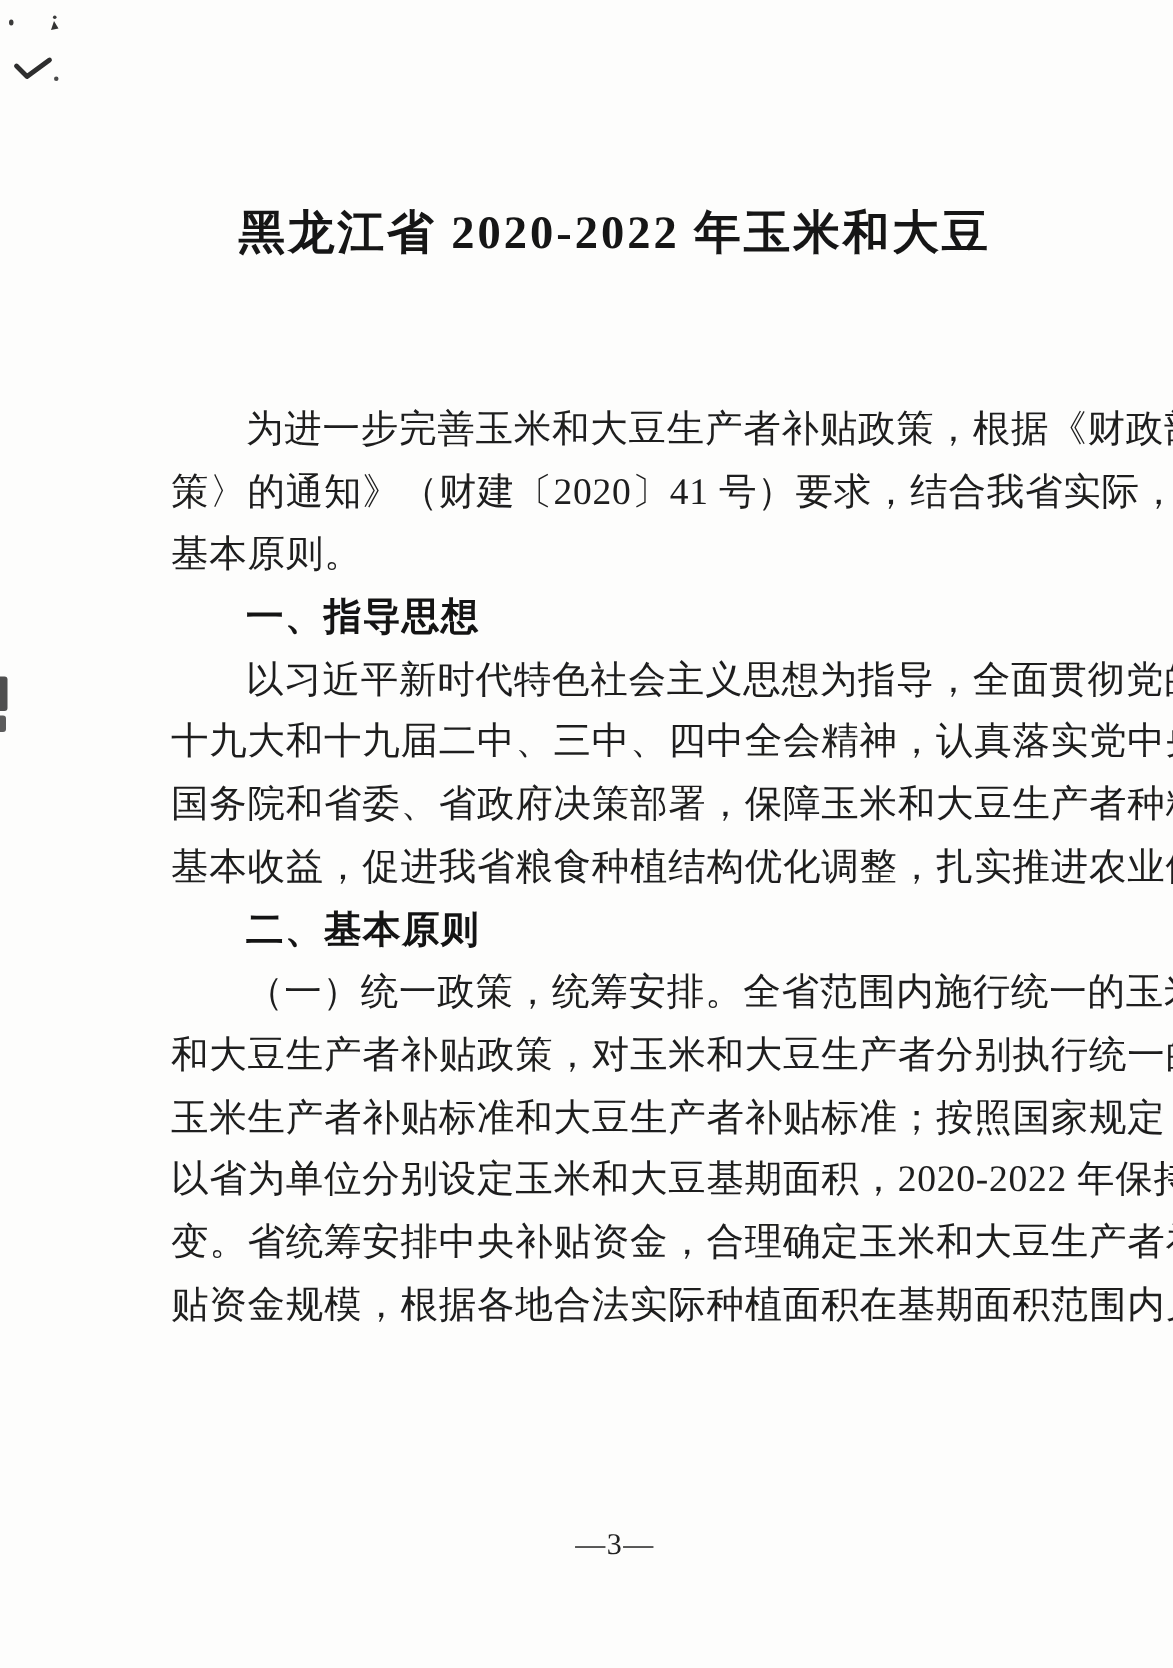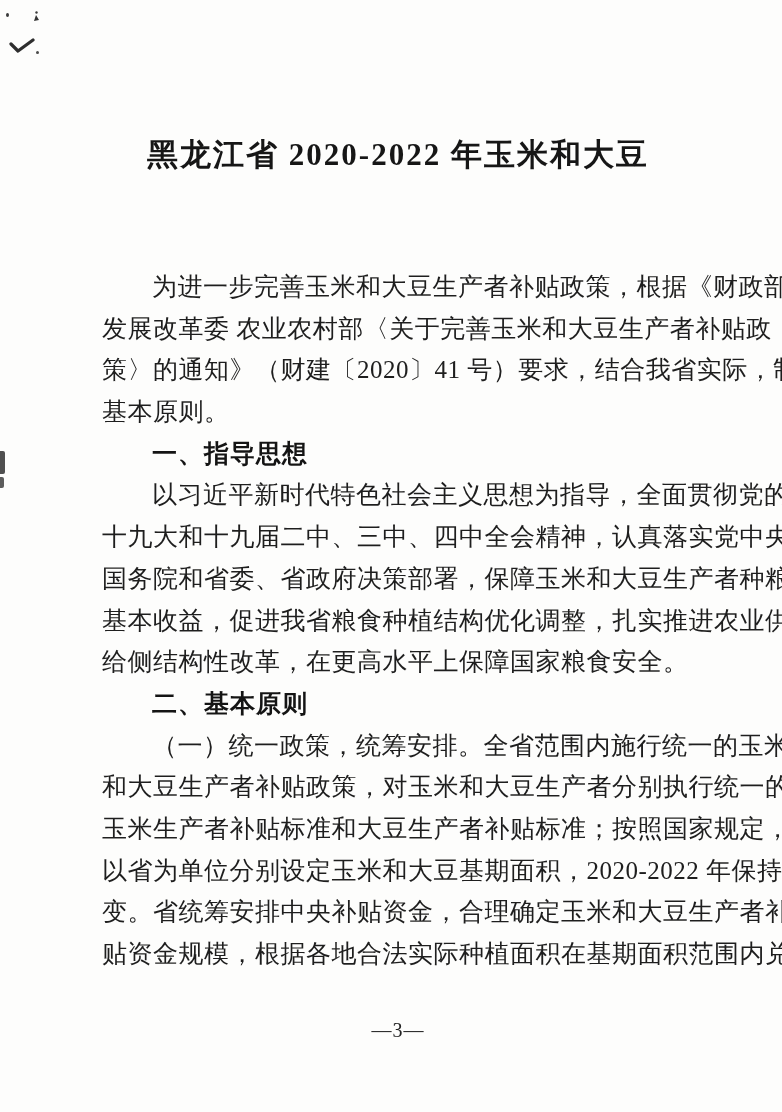--- a/index.html
+++ b/index.html
@@ -8,21 +8,21 @@
     position: relative;
     width: 782px;
     height: 1112px;
     background: #fdfdfc;
     overflow: hidden;
     font-family: "Liberation Serif", "DejaVu Serif", serif;
     color: #1c1c1c;
   }
   .text-column {
     position: absolute;
-    left: 102px;
+    left: 114px;
     width: 592px;
   }
   .title-block {
     top: 131px;
     text-align: center;
     font-size: 31px;
     font-weight: bold;
     line-height: 47px;
     letter-spacing: 2px;
     color: #161616;
@@ -85,29 +85,27 @@
   <div class="mark mark-dot-2"></div>
   <div class="mark edge-smudge-1"></div>
   <div class="mark edge-smudge-2"></div>
 
   <div class="text-column title-block" style="position:absolute;">
     <div>黑龙江省 2020-2022 年玉米和大豆</div>
   </div>
 
   <div class="text-column body-block" style="position:absolute;">
       <div class="line para-start">为进一步完善玉米和大豆生产者补贴政策，根据《财政部</div>
-      <div class="line full">发展改革委 农业农村部〈关于完善玉米和大豆生产者补贴政</div>
       <div class="line full">策〉的通知》（财建〔2020〕41 号）要求，结合我省实际，制</div>
       <div class="line para-end">基本原则。</div>
       <div class="line heading">一、指导思想</div>
       <div class="line para-start">以习近平新时代特色社会主义思想为指导，全面贯彻党的</div>
       <div class="line full">十九大和十九届二中、三中、四中全会精神，认真落实党中央、</div>
       <div class="line full">国务院和省委、省政府决策部署，保障玉米和大豆生产者种粮</div>
       <div class="line full">基本收益，促进我省粮食种植结构优化调整，扎实推进农业供</div>
-      <div class="line para-end">给侧结构性改革，在更高水平上保障国家粮食安全。</div>
       <div class="line heading">二、基本原则</div>
       <div class="line para-start">（一）统一政策，统筹安排。全省范围内施行统一的玉米</div>
       <div class="line full">和大豆生产者补贴政策，对玉米和大豆生产者分别执行统一的</div>
       <div class="line full">玉米生产者补贴标准和大豆生产者补贴标准；按照国家规定，</div>
       <div class="line full">以省为单位分别设定玉米和大豆基期面积，2020-2022 年保持不</div>
       <div class="line full">变。省统筹安排中央补贴资金，合理确定玉米和大豆生产者补</div>
       <div class="line full">贴资金规模，根据各地合法实际种植面积在基期面积范围内兑</div>
     </div>
 
   <div class="text-column footer" style="position:absolute;">—3—</div>

